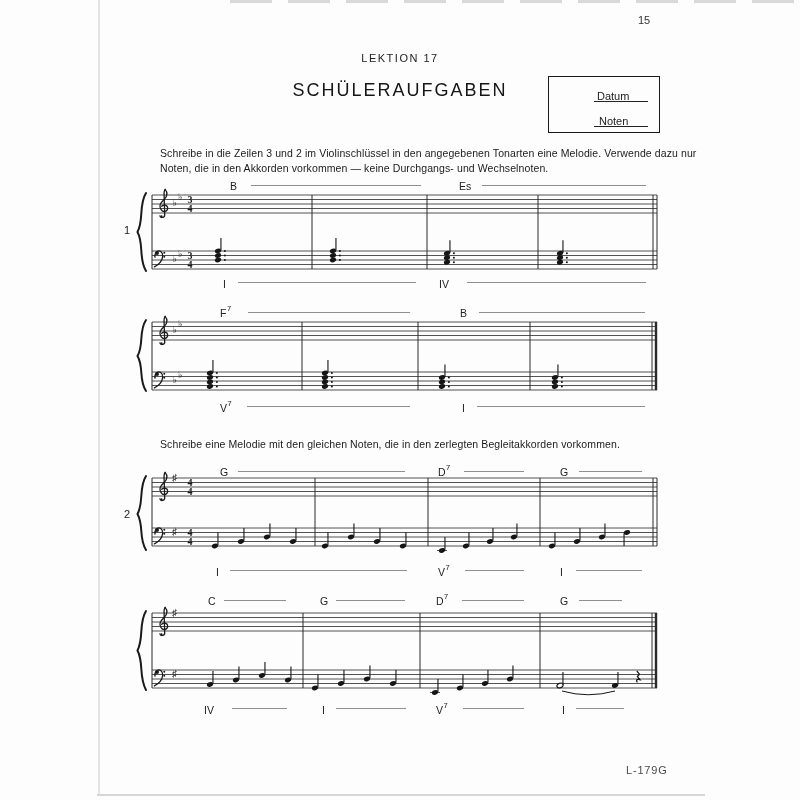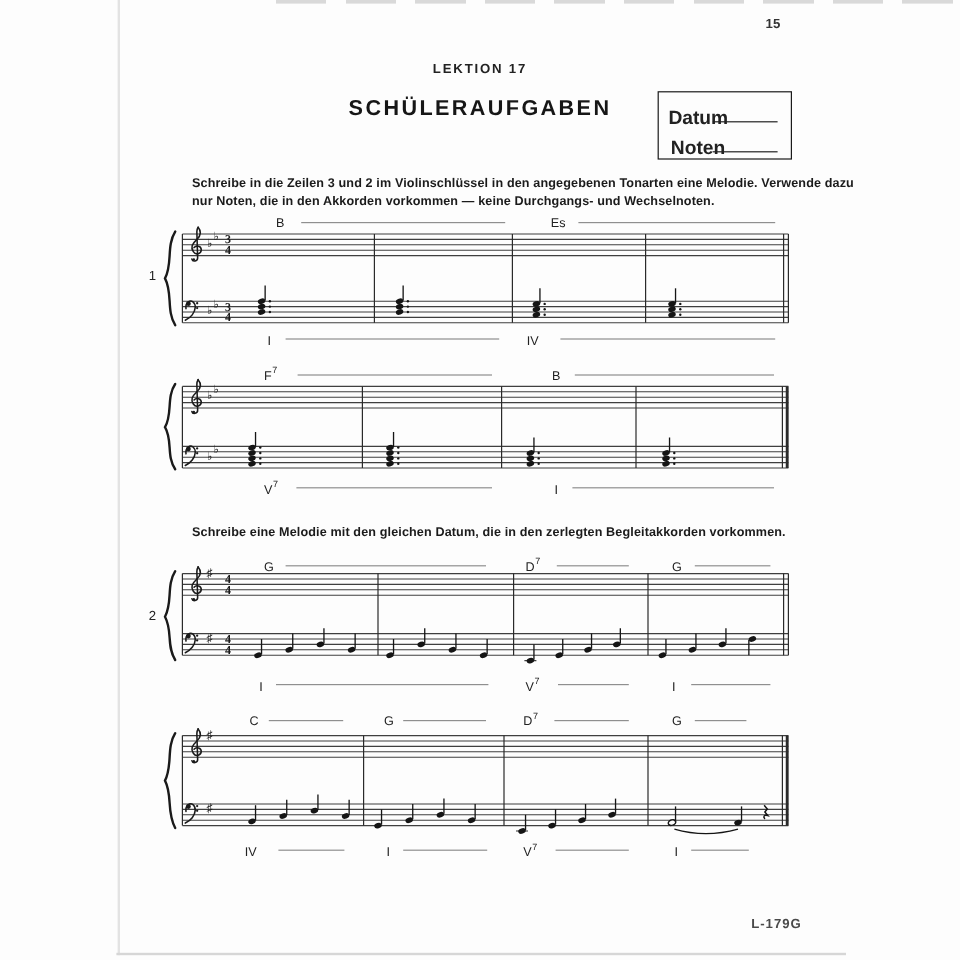--- a/index.html
+++ b/index.html
@@ -1,33 +1,33 @@
 <!DOCTYPE html>
 <html><head>
 <meta charset="utf-8">
 <style>
   html,body{margin:0;padding:0;}
   body{
     width:800px;height:800px;position:relative;overflow:hidden;
     background:#fdfdfd;color:#1d1d1d;
     font-family:"Liberation Sans", sans-serif;
   }
-  .abs{position:absolute;font-weight:bold;}
+  .abs{position:absolute;}
   
   .page-edge-left{left:98px;top:0;width:2px;height:796px;background:#e3e3e3;}
   .page-edge-bottom{left:97px;top:794px;width:608px;height:1.5px;background:#d6d6d6;}
   .scan-marks-top{left:230px;top:0;width:570px;height:2.5px;
     background:repeating-linear-gradient(90deg,#d9d9d9 0 42px,transparent 42px 58px);}
   
   .page-number{left:638px;top:14px;font-size:11px;color:#333;}
   .lesson{left:200px;top:52px;width:400px;text-align:center;font-size:11px;letter-spacing:1.5px;color:#222;}
   .title{left:150px;top:80px;width:500px;text-align:center;font-size:18px;letter-spacing:2px;color:#161616;}
   
   .grade-box{left:548px;top:76px;width:110px;height:55px;border:1.6px solid #1a1a1a;background:#fdfdfd;}
-  .grade-box .lbl{position:absolute;font-size:16px;color:#222;}
+  .grade-box .lbl{position:absolute;font-size:11px;color:#222;margin-left:40px;}
   .grade-box .blank{position:absolute;height:0;border-top:1.4px solid #222;}
   
   .instr{left:160px;top:146px;width:552px;font-size:10.5px;line-height:14.5px;letter-spacing:.1px;color:#1b1b1b;}
   .instr2{top:437px;}
   
   .system{position:absolute;left:110px;width:615px;}
   .sysnum{position:absolute;font-size:11px;color:#222;}
   .chord,.num{position:absolute;font-size:10.5px;color:#222;white-space:nowrap;}
   .chord sup,.num sup{font-size:7.5px;position:relative;top:-1px;left:.5px;}
   .ext{position:absolute;height:0;border-top:1px solid #8f8f8f;}
@@ -46,21 +46,21 @@
 <div class="abs title">SCHÜLERAUFGABEN</div>
 
 <div class="abs grade-box">
   <span class="lbl" style="left:8px;top:13px">Datum</span>
   <span class="blank" style="left:45px;top:24px;width:54px"></span>
   <span class="lbl" style="left:10px;top:38px">Noten</span>
   <span class="blank" style="left:45px;top:49px;width:54px"></span>
 </div>
 
 <p class="abs instr" style="margin:0">Schreibe in die Zeilen 3 und 2 im Violinschlüssel in den angegebenen Tonarten eine Melodie. Verwende dazu nur Noten, die in den Akkorden vorkommen — keine Durchgangs- und Wechselnoten.</p>
-<p class="abs instr instr2" style="margin:0">Schreibe eine Melodie mit den gleichen Datum, die in den zerlegten Begleitakkorden vorkommen.</p>
+<p class="abs instr instr2" style="margin:0">Schreibe eine Melodie mit den gleichen Noten, die in den zerlegten Begleitakkorden vorkommen.</p>
 
 <div class="system" style="top:175px;height:120px">
   <div class="sysnum" style="left:14px;top:49px">1</div>
   <div class="chord" style="left:120px;top:3px"><span>B</span><sup></sup></div>
   <div class="ext" style="left:141px;top:10px;width:170px"></div>
   <div class="chord" style="left:349px;top:3px"><span>Es</span><sup></sup></div>
   <div class="ext" style="left:372px;top:10px;width:164px"></div>
 
   <svg width="615" height="120" viewBox="0 0 615 120">
     <defs>

